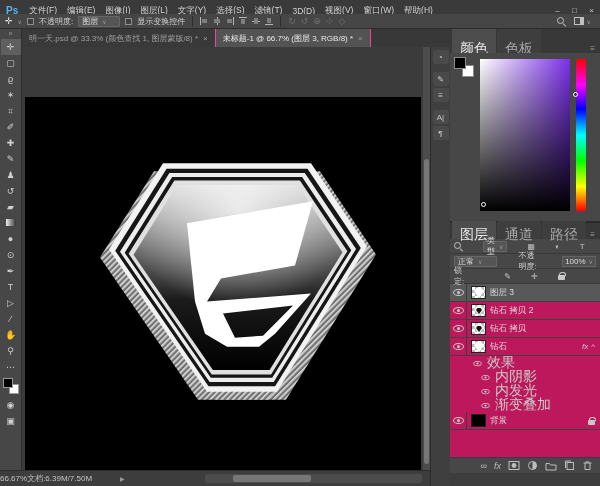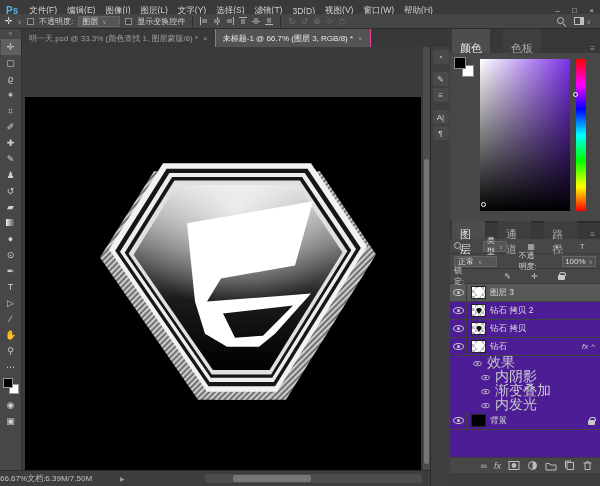--- a/index.html
+++ b/index.html
@@ -60,21 +60,21 @@
 .statusbar .a{margin-left:28px;font-size:6px;color:#9a9a9a}
 .hscroll{position:absolute;left:205px;right:8px;top:3px;height:9px;background:#4c4c4c;border-radius:2px}
 .hthumb{position:absolute;left:28px;top:1px;height:7px;width:78px;background:#767676;border-radius:2px}
 
 .dockstrip{position:absolute;left:430px;top:47px;width:20px;bottom:0;background:#3f3f3f;border-left:1px solid #2c2c2c;display:flex;flex-direction:column;align-items:center;padding-top:3px}
 .dbtn{width:16px;height:14px;margin-bottom:2px;background:#4a4a4a;border-radius:2px;color:#c9c9c9;font-size:8px;display:flex;align-items:center;justify-content:center;flex:none}
 .dgap{height:6px}
 
 .rightcol{position:absolute;left:450px;top:29px;width:150px;bottom:0;background:#383838}
 .ptabs{display:flex;align-items:flex-end;height:16px;background:#383838;padding-left:2px}
-.ptab{height:15px;line-height:15px;padding:12px 8px;font-size:11px;color:#a8a8a8;background:#3e3e3e;margin-right:13px}
+.ptab{height:15px;line-height:15px;padding:12px 8px;font-size:14px;color:#a8a8a8;background:#3e3e3e;margin-right:1px}
 .ptab.active{background:#4d4d4d;color:#e8e8e8}
 .pmenu{margin-left:auto;margin-right:5px;color:#9a9a9a;font-size:8px}
 .panelbody{position:relative;background:#474747}
 
 .colorbody{height:168px}
 .fgbgsm{position:absolute;left:4px;top:4px;width:24px;height:24px}
 .fgbgsm .b{position:absolute;left:0;top:0;width:12px;height:12px;background:#000;border:1px solid #8a8a8a;z-index:2}
 .fgbgsm .w{position:absolute;left:8px;top:8px;width:12px;height:12px;background:#fff;border:1px solid #8a8a8a}
 .satbox{position:absolute;left:30px;top:6px;width:90px;height:152px;background:linear-gradient(to bottom,rgba(0,0,0,0),#000),linear-gradient(to right,#fff,#7a30e8)}
 .satmark{position:absolute;left:1px;bottom:4px;width:5px;height:5px;border:1px solid #fff;border-radius:50%}
@@ -83,21 +83,21 @@
 .pdivider{height:2px;background:#2b2b2b}
 
 .lp-row{display:flex;align-items:center;height:15px;background:#474747;border-bottom:1px solid #3a3a3a;padding:0 4px;gap:20px;font-size:8px}
 .mini-ic{color:#c5c5c5;font-size:8px}
 .dot{width:6px;height:6px;border-radius:50%;background:#e8e8e8;margin-left:auto}
 .valbox{display:flex;align-items:center;gap:3px;background:#515151;border:1px solid #636363;height:11px;padding:0 2px;color:#ddd}
 .minichecker{width:8px;height:8px}
 .checker{background-color:#fff;background-image:linear-gradient(45deg,#b9b9b9 25%,transparent 25%,transparent 75%,#b9b9b9 75%),linear-gradient(45deg,#b9b9b9 25%,transparent 25%,transparent 75%,#b9b9b9 75%);background-size:6px 6px;background-position:0 0,3px 3px}
 .padlock{width:7px;height:5px;background:#c8c8c8;position:relative;border-radius:1px;flex:none;margin-top:3px}
 .padlock:before{content:"";position:absolute;left:1px;top:-3px;width:5px;height:3px;border:1px solid #c8c8c8;border-bottom:none;border-radius:3px 3px 0 0}
-.layerlist{background:#4c1d95;height:173px;overflow:hidden}
+.layerlist{background:#be185d;height:173px;overflow:hidden}
 .lrow{display:flex;align-items:center;height:18px;border-bottom:1px solid #414141;padding-right:5px}
 .lrow.selected{background:#585858}
 .eyecell{width:17px;align-self:stretch;display:flex;align-items:center;justify-content:center;border-right:1px solid #3c3c3c;flex:none}
 .eye{display:inline-block;width:11px;height:7px;border:1px solid #c8c8c8;border-radius:50%;position:relative;flex:none}
 .eye:after{content:"";position:absolute;left:3px;top:1px;width:3px;height:3px;border-radius:50%;background:#c8c8c8}
 .eye.sm{transform:scale(.75)}
 .thumb{width:15px;height:13px;flex:none;border:1px solid #232323;position:relative;overflow:hidden;margin:0 4px}
 .thumb.black{background:#000}
 .thumb.gem:before{content:"";position:absolute;left:2px;top:1px;width:10px;height:10px;background:#f0f0f0;clip-path:polygon(25% 0,75% 0,100% 32%,50% 100%,0 32%)}
 .thumb.gem:after{content:"";position:absolute;left:4px;top:3px;width:6px;height:6px;background:#161616;clip-path:polygon(25% 0,75% 0,100% 32%,50% 100%,0 32%)}
@@ -374,25 +374,25 @@
       <div class="erow hd">
         <span class="eye sm"></span>
         <span>效果</span>
       </div>
       <div class="erow it">
         <span class="eye sm"></span>
         <span>内阴影</span>
       </div>
       <div class="erow it">
         <span class="eye sm"></span>
-        <span>渐变叠加</span>
+        <span>内发光</span>
       </div>
       <div class="erow it">
         <span class="eye sm"></span>
-        <span>内发光</span>
+        <span>渐变叠加</span>
       </div>
       <div class="lrow">
         <span class="eyecell">
             <span class="eye"></span>
           </span>
         <span class="thumb black"></span>
         <span class="lname">背景</span>
         <span class="fxwrap">
             <span class="padlock"></span>
           </span>

